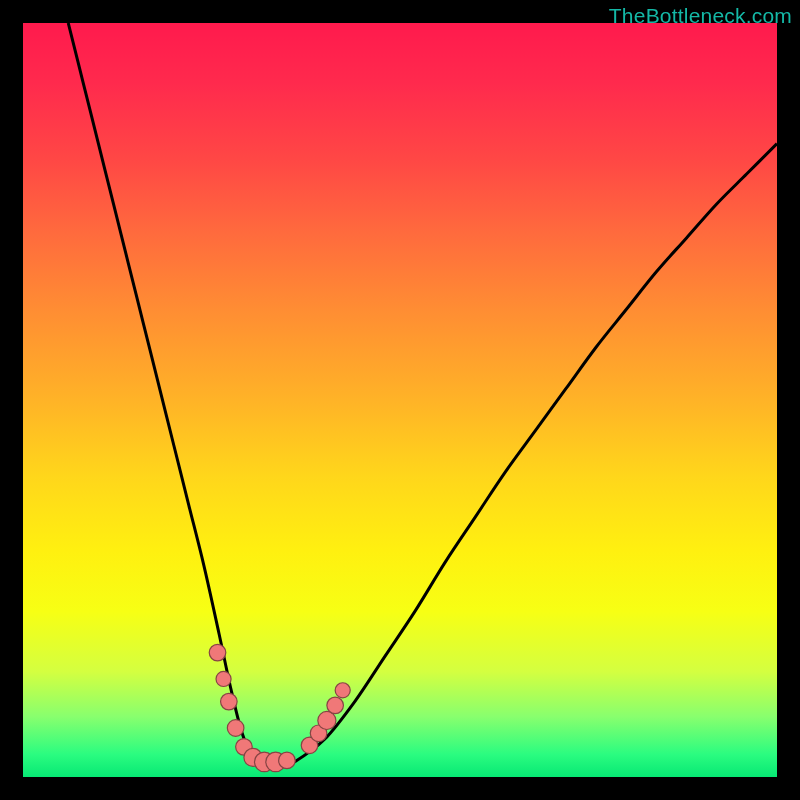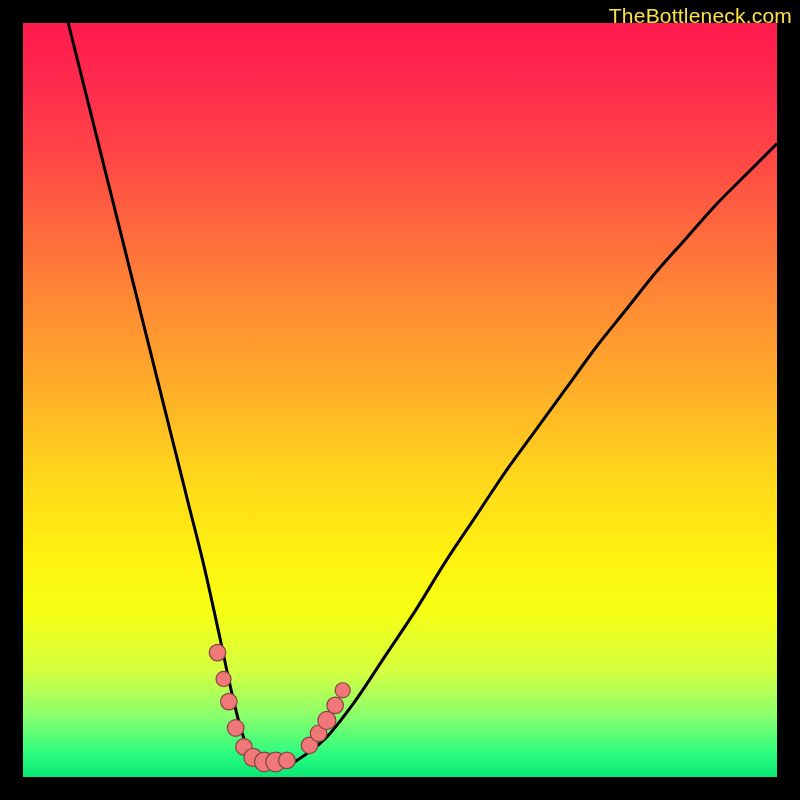--- a/index.html
+++ b/index.html
@@ -29,21 +29,21 @@
       #f7ff14 78%,
       #d4ff40 86%,
       #88ff6e 92%,
       #2bfc80 97%,
       #07e874 100%);
   }
   .watermark {
     position: absolute;
     top: 4px;
     right: 8px;
-    color: #fde047;
+    color: #14b8a6;
     font-size: 21px;
     font-weight: 500;
     letter-spacing: 0.2px;
   }
   svg.plot {
     position: absolute;
     left: 0;
     top: 0;
     width: 754px;
     height: 754px;

